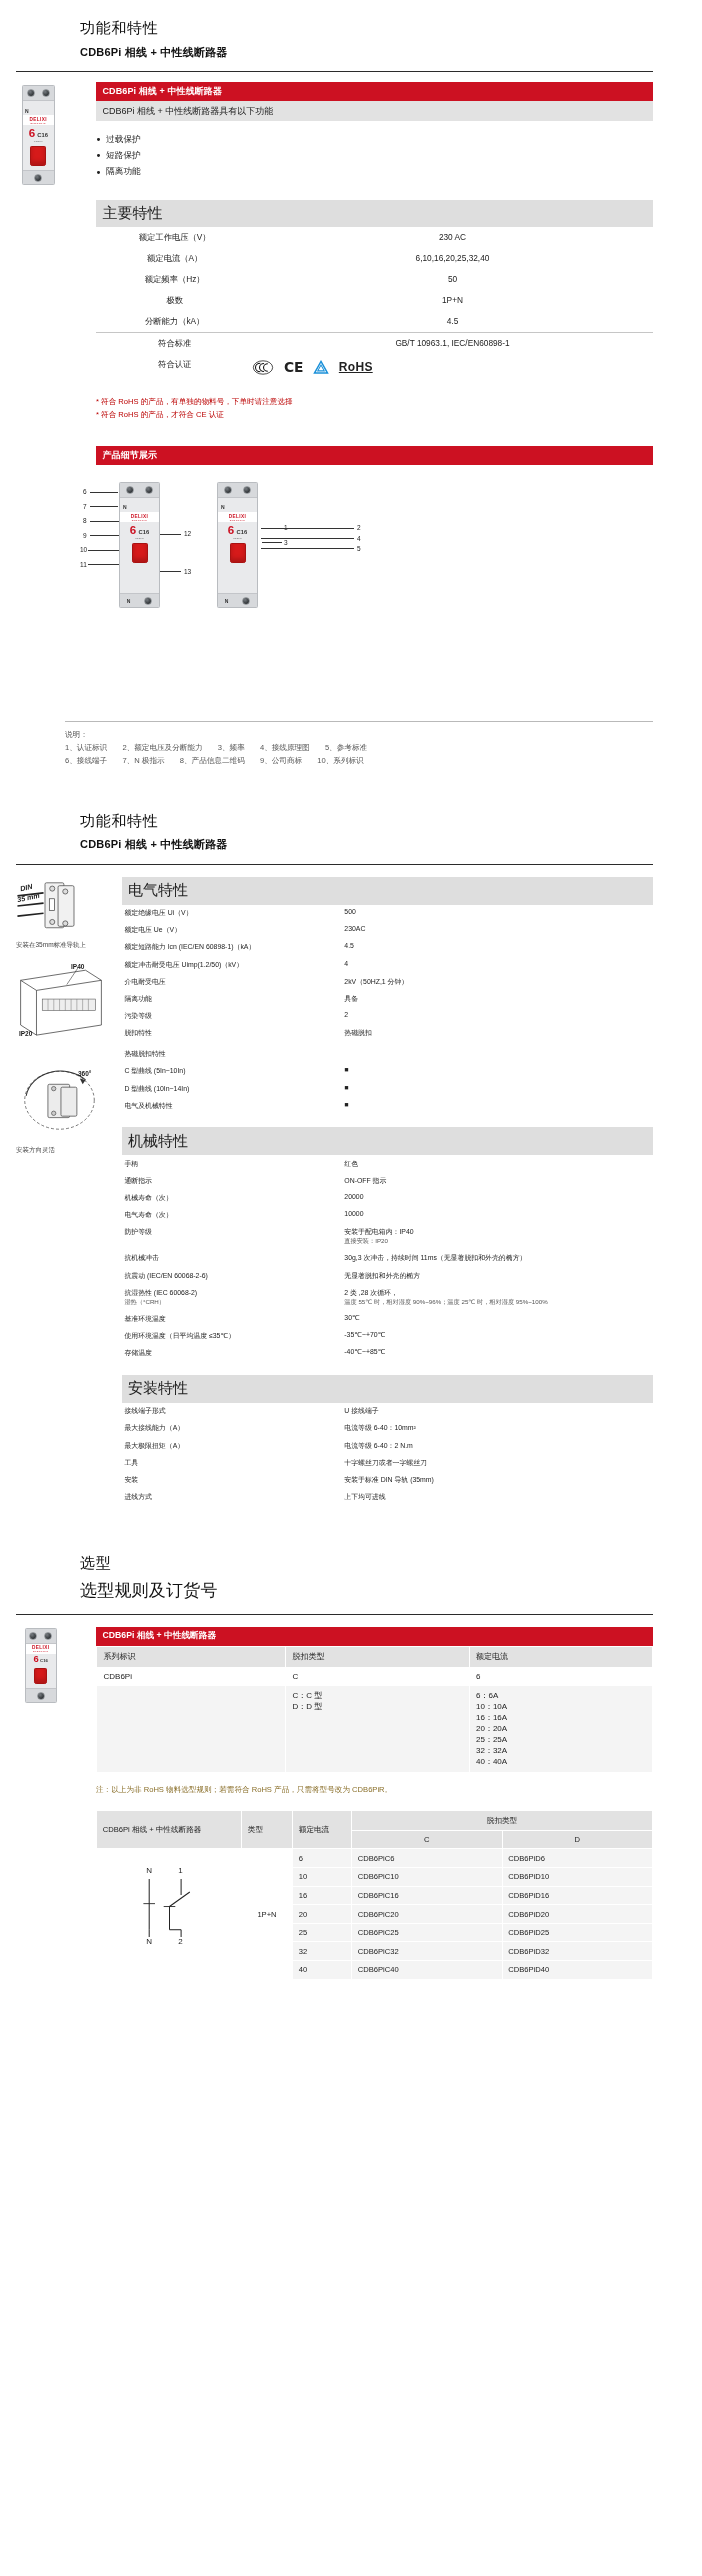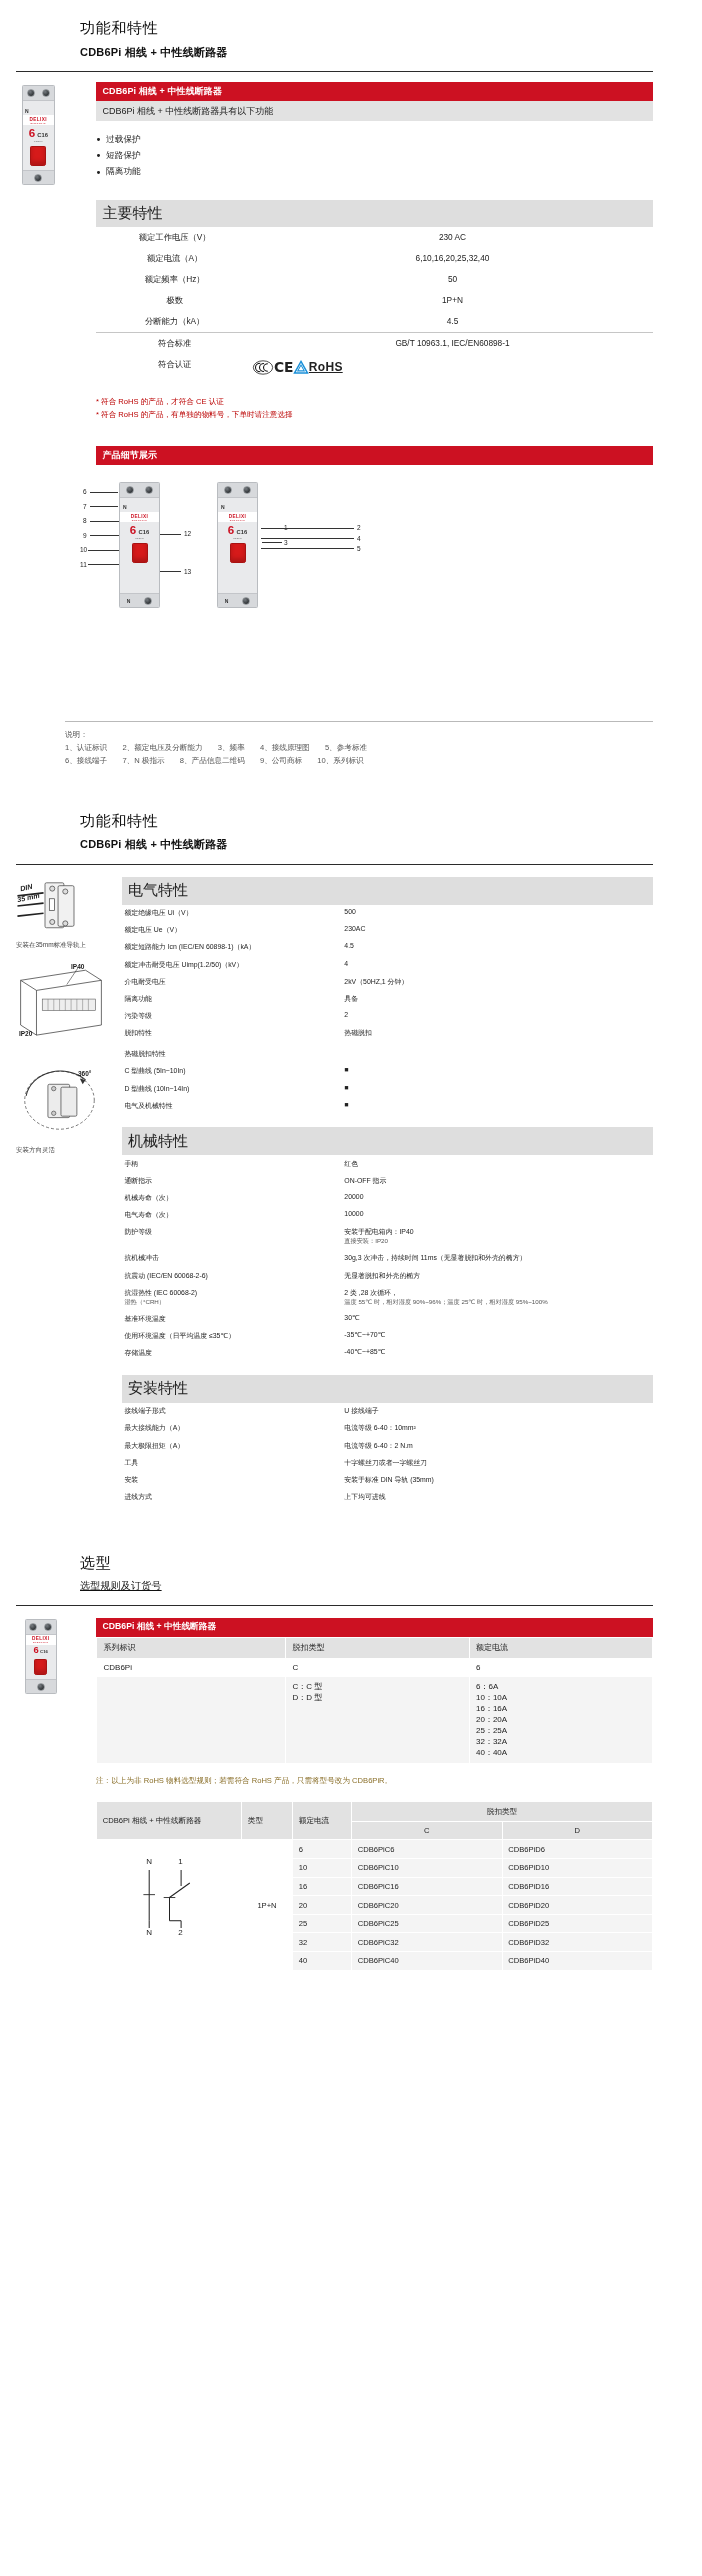--- a/index.html
+++ b/index.html
@@ -60,21 +60,21 @@
   
   .spec-table { width:100%; border-collapse:collapse; }
   .spec-table td {
     font-size:8.3px; color:#222; padding:5px 0 5px 0; vertical-align:top;text-align:center;
   }
   .spec-table td.k { width:156px; padding-left:1.4px; }
   .spec-table td.v { }
   .divider-row td { border-top:0.7px solid #c6c6c6; height:0.7px; padding:0; }
 
   
-  .cert-row { display:flex; align-items:center; }
+  .cert-row { display:flex; align-items:center; gap:10px; }
   .ccc { width:22px; height:15px; }
   .ce  { font-size:13.8px; font-weight:bold; letter-spacing:-0.7px;
          font-family:"DejaVu Sans",sans-serif;}
   .rohs-txt { font-size:12px; font-weight:bold; letter-spacing:0.3px;text-decoration:underline; }
 
   
   .note { font-size:7.6px; color:#444; line-height:1.7; }
   .note-red { color:#b00; }
 
   .breaker {
@@ -243,22 +243,22 @@
                 <path d="M11 7 L15.5 15 L6.5 15 Z" fill="none" stroke="#1a90d9" stroke-width="1.4"></path>
               </svg>
               <span class="rohs-txt">RoHS</span>
             </div>
           </td>
         </tr>
       </tbody>
         </table>
 
       <div style="margin-top:16px;">
+        <div class="note note-red">* 符合 RoHS 的产品，有单独的物料号，下单时请注意选择</div>
         <div class="note note-red">* 符合 RoHS 的产品，才符合 CE 认证</div>
-        <div class="note note-red">* 符合 RoHS 的产品，有单独的物料号，下单时请注意选择</div>
       </div>
 
       <div class="red-bar" style="margin-top:24px;">产品细节展示</div>
     </div>
   </div>
 
   <div style="position:relative; height:239px; margin:13px 16px 0 16px;">
 
     <div class="callout-num" style="left:67px; top:10px;">6</div>
     <div class="callout-num" style="left:67px; top:25px;">7</div>
@@ -562,21 +562,21 @@
               <td class="v">上下均可进线</td>
             </tr>
       </tbody>
         </table>
     </div>
   </div>
 </div>
 
 <div class="page" style="margin-top:29px;">
   <div class="page-title">选型</div>
-  <div class="page-subtitle" style="font-weight:400;font-size:10px;text-decoration:underline;">选型规则及订货号</div>
+  <div class="page-subtitle" style="font-weight:400;font-size:17px;">选型规则及订货号</div>
   <div class="rule-thick"></div>
 
   <div style="display:flex; padding:11.6px 16px 0 16px;">
 
     <div style="width:64px; padding-top:1.4px;">
       <div class="breaker" style="width:32px; margin-left:8.7px;">
         <div class="top-term">
           <div class="screw"></div>
           <div class="screw"></div>
         </div>

